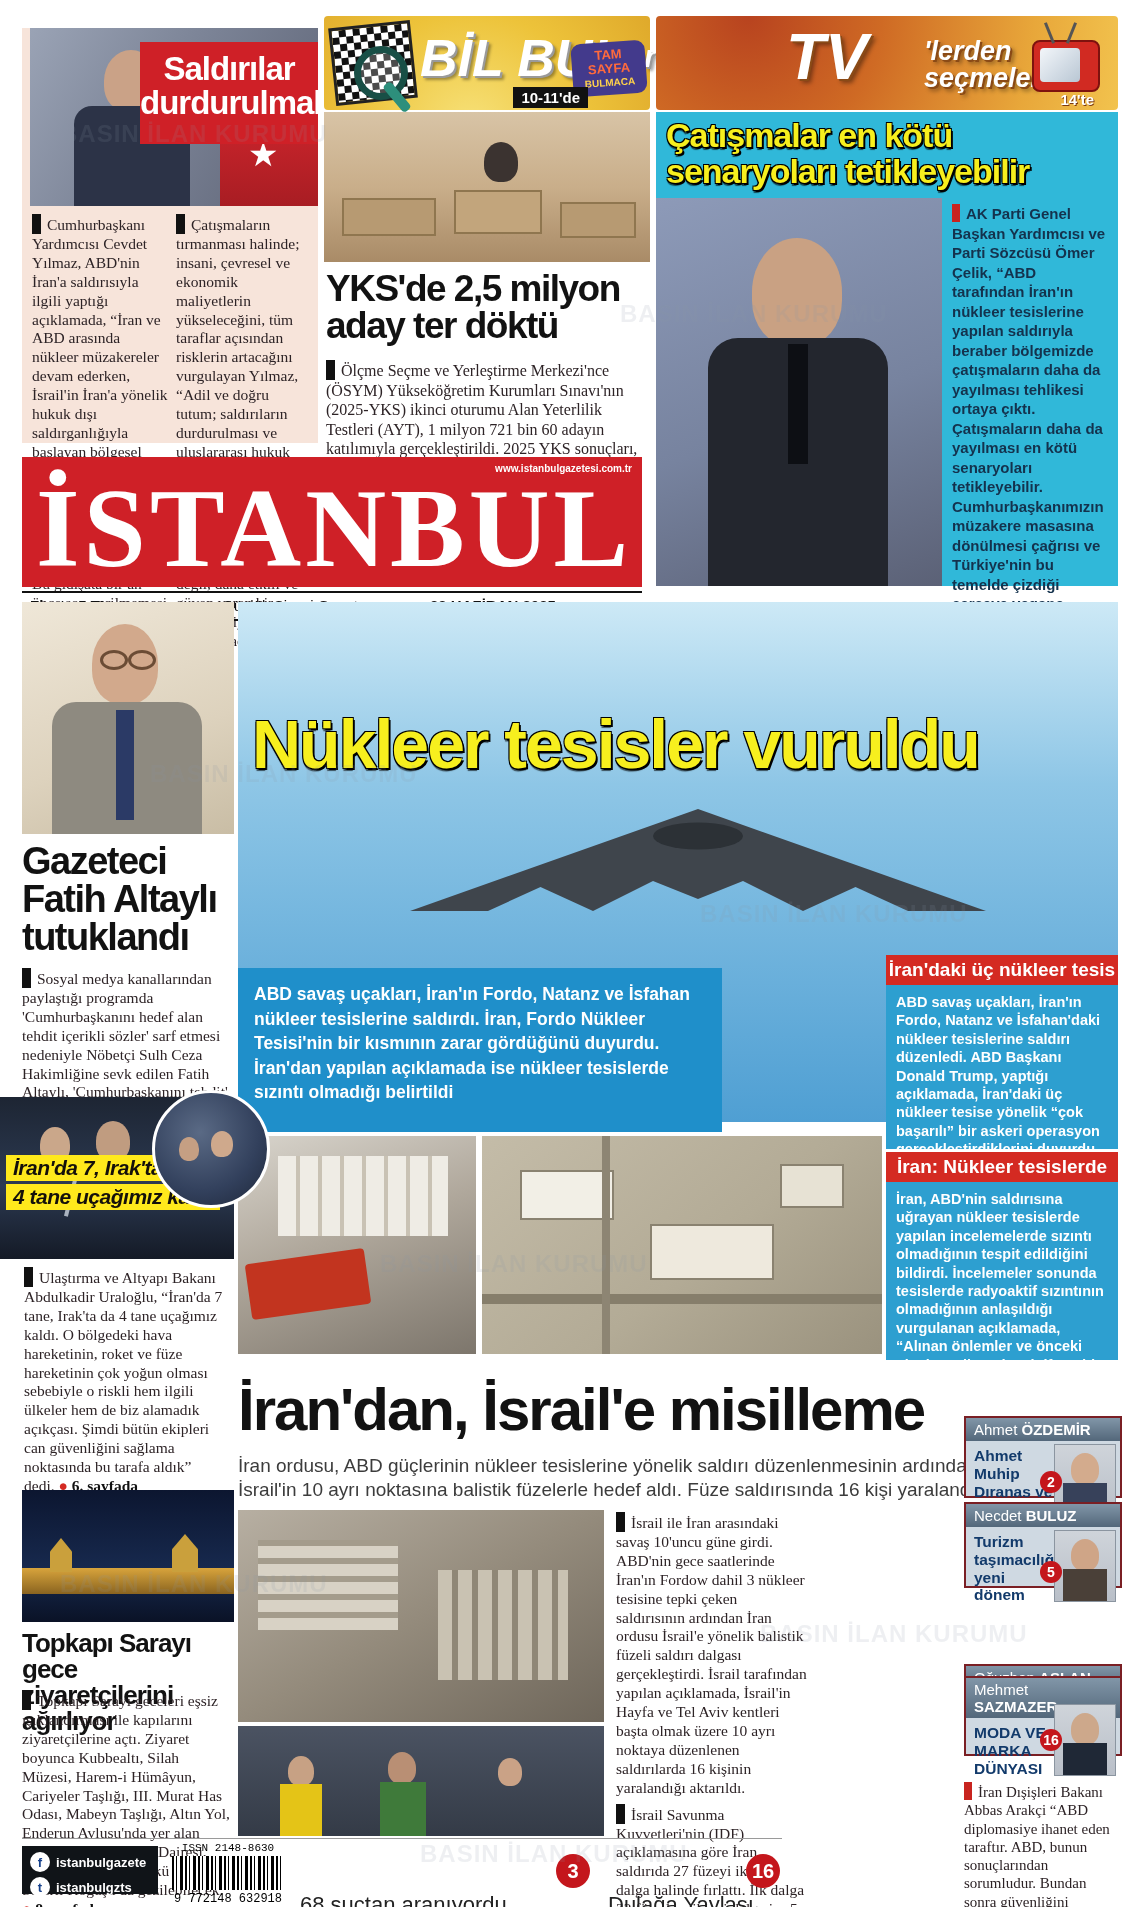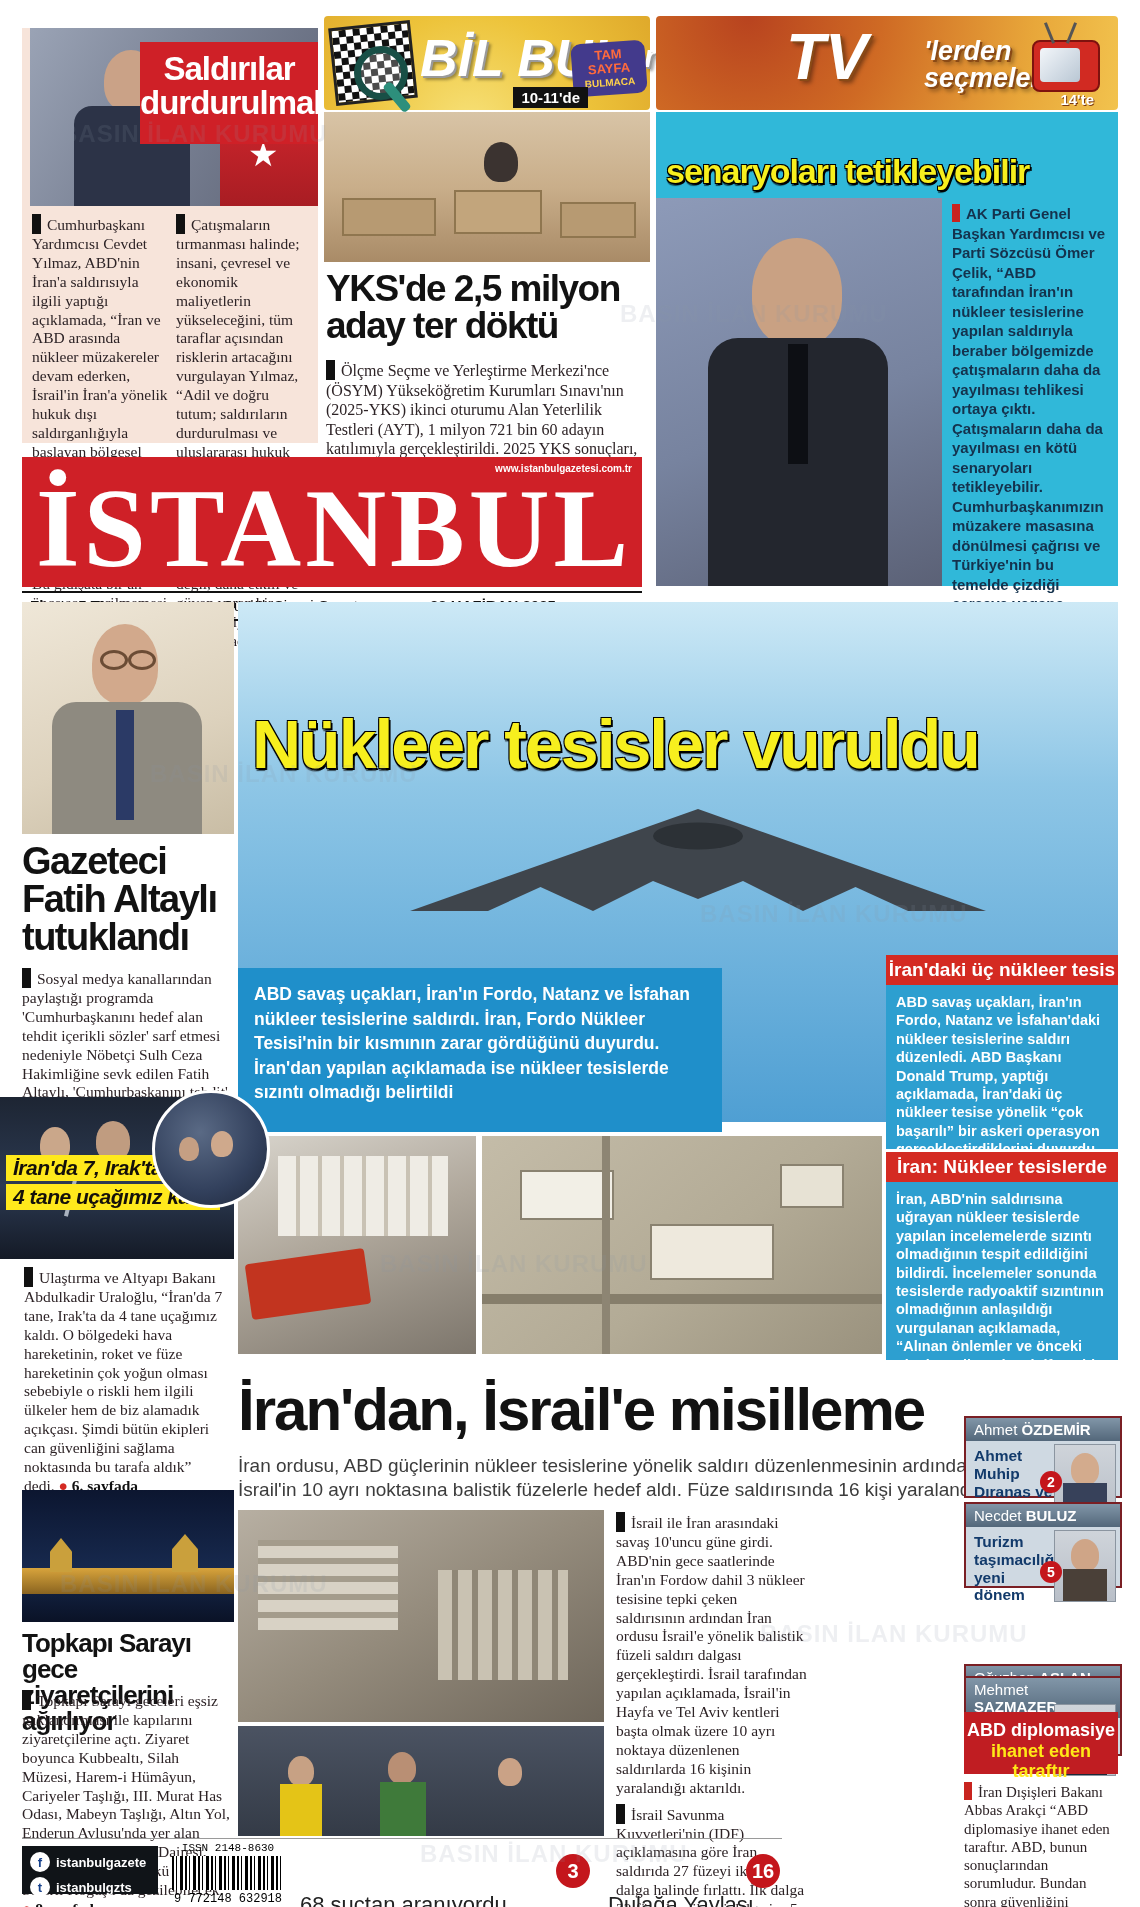--- a/index.html
+++ b/index.html
@@ -163,21 +163,21 @@
     </div>
     <div class="abs serifcol" style="left:2px;top:248px;width:322px;font-size:16px">
       <span class="mark"></span><span>Ölçme Seçme ve Yerleştirme Merkezi'nce (ÖSYM) Yükseköğretim Kurumları Sınavı'nın (2025-YKS) ikinci oturumu Alan Yeterlilik Testleri (AYT), 1 milyon 721 bin 60 adayın katılımıyla gerçekleştirildi. 2025 YKS sonuçları, ÖSYM'nin belirlediği takvime göre 22 Temmuz 2025 tarihinde açıklanacak.</span>
       <span class="pagedot"> ●</span>
       <span class="pageref">12. sayfada</span>
     </div>
   </section>
 
   <section class="abs cyanblock" style="left:656px;top:112px;width:462px;height:474px">
     <div class="abs yelhead" style="left:10px;top:6px;font-size:34px;line-height:1.05">
-      <br>
+      <span>Çatışmalar en kötü</span><br>
       <span>senaryoları tetikleyebilir</span>
     </div>
     <div class="photo celikphoto" style="left:0;top:86px;width:286px;height:388px">
       <div class="head-sil" style="left:96px;top:40px;width:90px;height:108px;background:#c9a183"></div>
       <div class="abs" style="left:52px;top:140px;width:180px;height:250px;background:#23262e;border-radius:30px 30px 0 0"></div>
       <div class="abs" style="left:132px;top:146px;width:20px;height:120px;background:#0d0f14"></div>
     </div>
     <div class="abs celiktext" style="left:296px;top:92px;width:158px">
       <p style="margin:0 0 8px 0"><span class="redbar-mark"></span><span>AK Parti Genel Başkan Yardımcısı ve Parti Sözcüsü Ömer Çelik, “ABD tarafından İran'ın nükleer tesislerine yapılan saldırıyla beraber bölgemizde çatışmaların daha da yayılması tehlikesi ortaya çıktı. Çatışmaların daha da yayılması en kötü senaryoları tetikleyebilir. Cumhurbaşkanımızın müzakere masasına dönülmesi çağrısı ve Türkiye'nin bu temelde çizdiği çerçeve yegane çözüm yoludur” diye konuştu.</span></p>
       <p style="margin:0"><span class="redbar-mark"></span><span>Çelik, “İsrail'in İran'a saldırısı sonrası, Cumhurbaşkanımız kapsamlı diplomatik temaslarla bölge ve dünya liderleriyle görüştü. Bu çerçevede müzakere masasının yegâne çözüm zemini olduğunu en güçlü şekilde vurguladı. Cumhurbaşkanımız Türkiye'nin barış diplomasisi için her türlü kolaylaştırıcı katkıyı yapmaya ve ev sahipliğine hazır olduğunu ifade etti” dedi.</span></p>
@@ -331,24 +331,20 @@
   <div class="colbox" style="left:964px;top:1628px;width:154px;height:76px">
     <div class="colhead"><span>Mehmet</span> <b>SAZMAZER</b></div>
     <div class="coltitle" style="width:84px">MODA VE MARKA DÜNYASI</div>
     <div class="colphoto">
         <div class="head-sil" style="left:16px;top:8px;width:28px;height:32px;background:#cda88b"></div>
         <div class="abs" style="left:8px;top:38px;width:44px;height:32px;background:#1f2836"></div>
       </div>
     <div class="numcircle" style="right:58px;bottom:3px;width:22px;height:22px;font-size:14px">16</div>
   </div>
 
-  <div class="abs arakcibox" style="left:964px;top:1712px;width:154px;height:62px;padding-top:8px;box-sizing:border-box">
-    <span style="color:#fff;font-size:18px">ABD diplomasiye</span><br>
-    <span style="color:#ffe817;font-size:18px">ihanet eden taraftır</span>
-  </div>
   <div class="abs serifcol" style="left:964px;top:1782px;width:154px;font-size:15px">
     <span class="redbar-mark"></span><span>İran Dışişleri Bakanı Abbas Arakçi “ABD diplomasiye ihanet eden taraftır. ABD, bunun sonuçlarından sorumludur. Bundan sonra güvenliğini korumak için her türlü tedbiri alacağız” dedi.</span>
   </div>
 
   <div class="rule" style="left:22px;top:1838px;width:760px"></div>
   <div class="abs socialbox" style="left:22px;top:1846px;width:136px;height:48px;padding:6px 8px;box-sizing:border-box;font-size:13px;font-weight:bold">
     <div style="margin-bottom:5px"><span class="sicon">f</span><span>istanbulgazete</span></div>
     <div><span class="sicon">t</span><span>istanbulgzts</span></div>
   </div>
   <div class="abs" style="left:168px;top:1842px;width:120px;height:62px;text-align:center">

